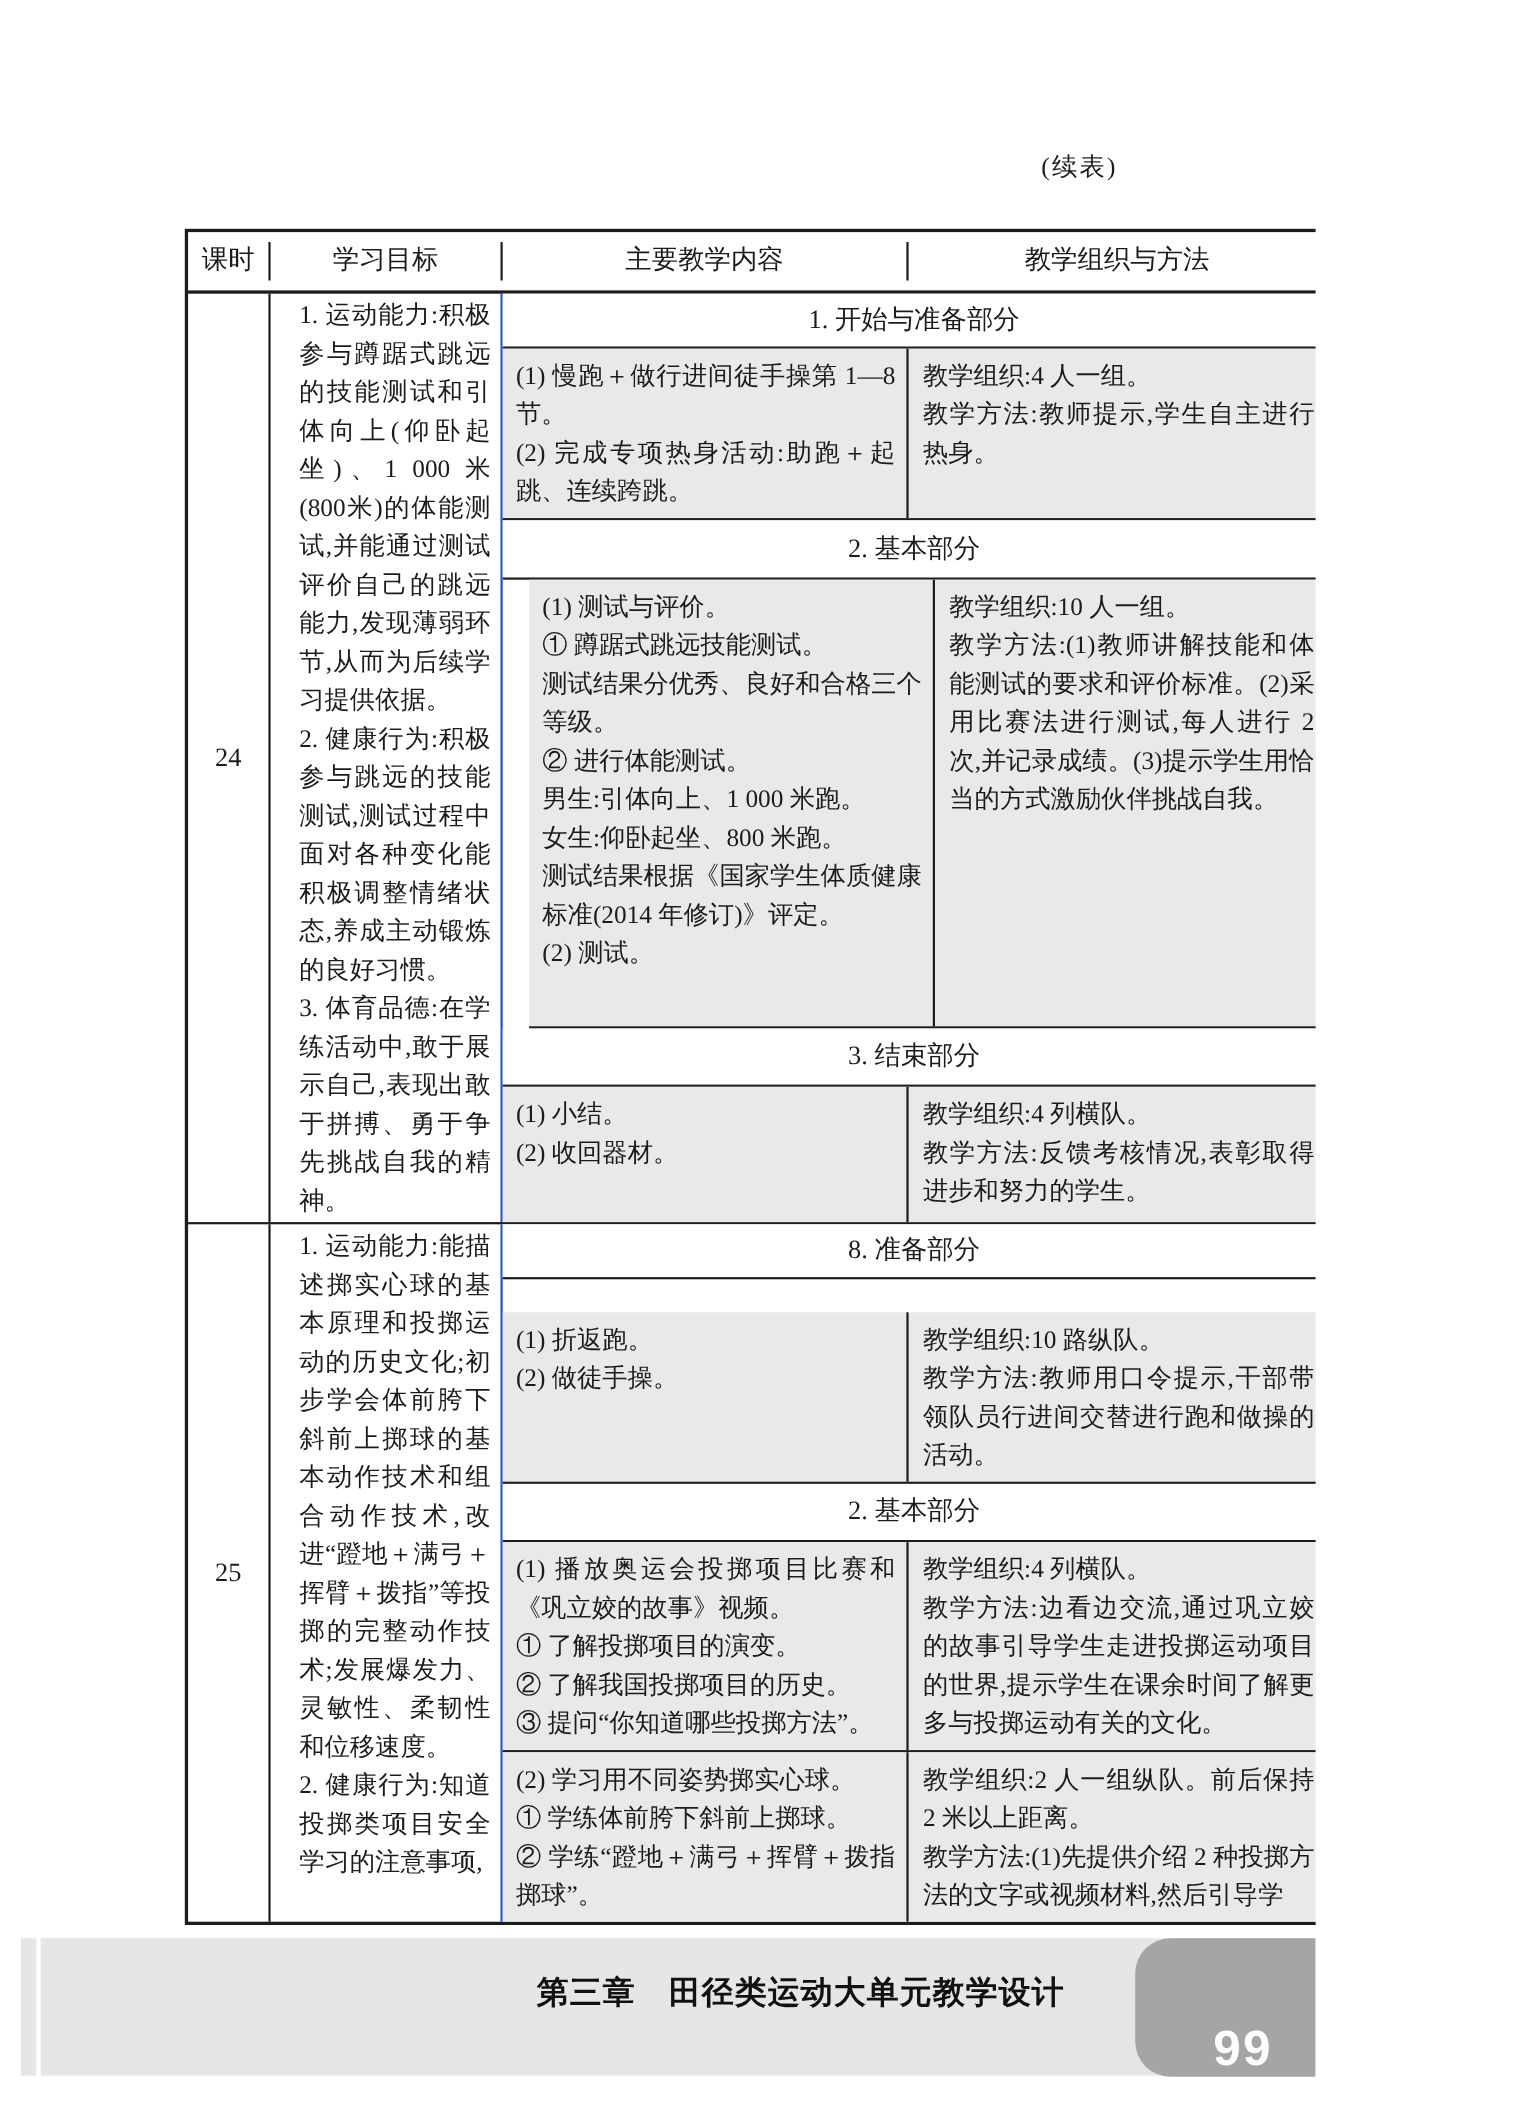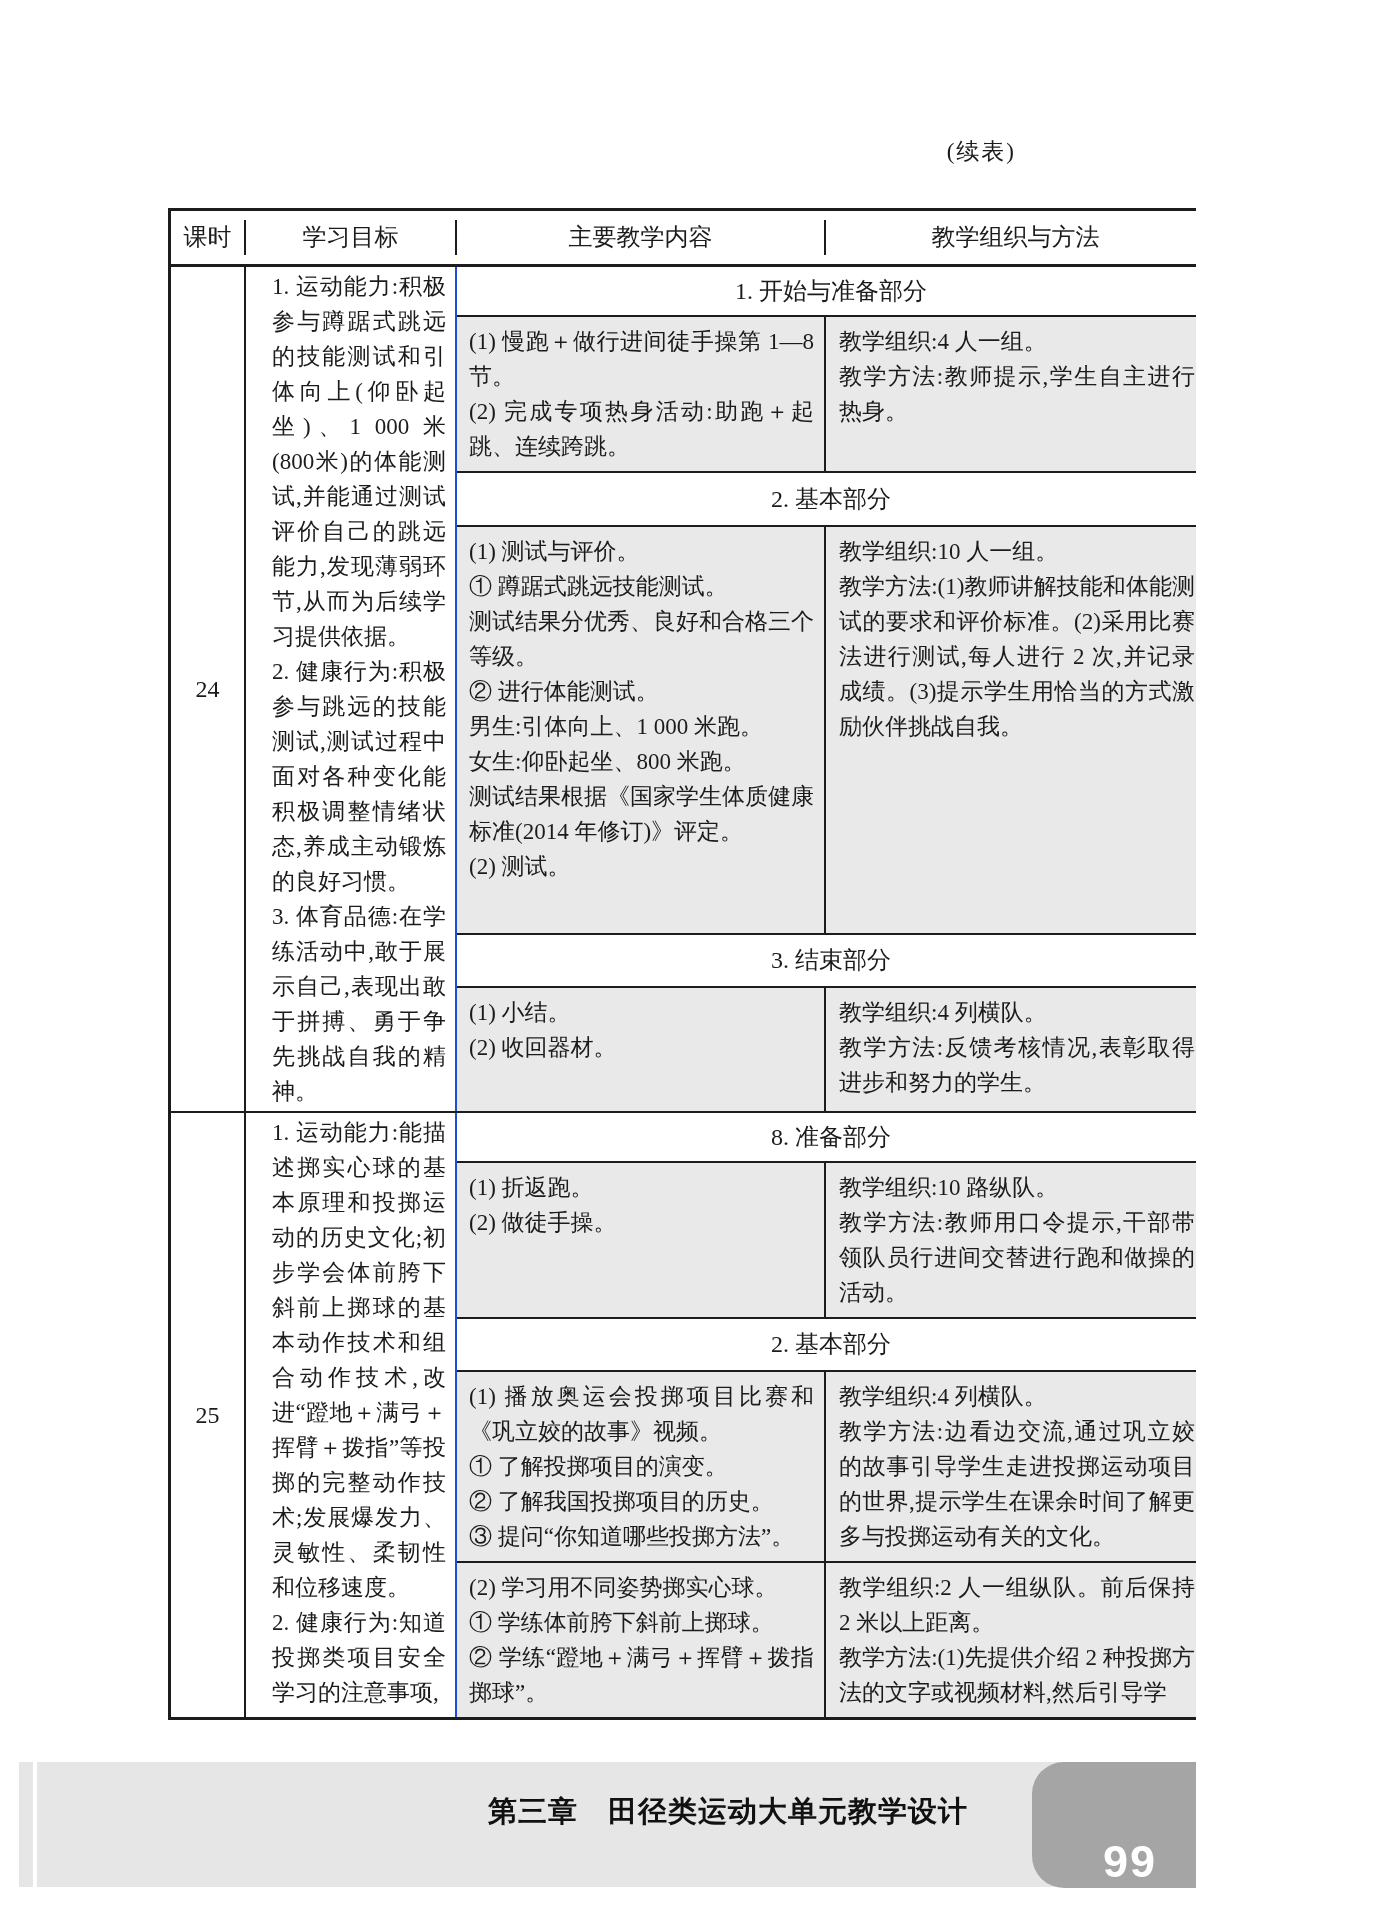--- a/index.html
+++ b/index.html
@@ -96,21 +96,21 @@
 
         <div class="band">1. 开始与准备部分</div>
         <div class="block" style="min-height:154px;">
           <div class="bcontent">(1) 慢跑＋做行进间徒手操第 1—8 节。
 (2) 完成专项热身活动:助跑＋起跳、连续跨跳。</div>
           <div class="bmethods">教学组织:4 人一组。
 教学方法:教师提示,学生自主进行热身。</div>
         </div>
 
         <div class="band" style="height:54px;">2. 基本部分</div>
-        <div class="block grow" style="min-height:363px;">
+        <div class="block grow" style="min-height:363px;margin-left:24px;">
           <div class="bcontent">(1) 测试与评价。
 ① 蹲踞式跳远技能测试。
 测试结果分优秀、良好和合格三个等级。
 ② 进行体能测试。
 男生:引体向上、1 000 米跑。
 女生:仰卧起坐、800 米跑。
 测试结果根据《国家学生体质健康标准(2014 年修订)》评定。
 (2) 测试。</div>
           <div class="bmethods">教学组织:10 人一组。
 教学方法:(1)教师讲解技能和体能测试的要求和评价标准。(2)采用比赛法进行测试,每人进行 2 次,并记录成绩。(3)提示学生用恰当的方式激励伙伴挑战自我。</div>
@@ -127,21 +127,21 @@
       </div>
     </div>
 
     <div class="trow">
       <div class="cell-period">25</div>
       <div class="cell-objectives">1. 运动能力:能描述掷实心球的基本原理和投掷运动的历史文化;初步学会体前胯下斜前上掷球的基本动作技术和组合动作技术,改进“蹬地＋满弓＋挥臂＋拨指”等投掷的完整动作技术;发展爆发力、灵敏性、柔韧性和位移速度。
 2. 健康行为:知道投掷类项目安全学习的注意事项,</div>
       <div class="right-area">
 
         <div class="band">8. 准备部分</div>
-        <div class="block" style="min-height:155px;">
+        <div class="block" style="min-height:155px;margin-top:30px;">
           <div class="bcontent">(1) 折返跑。
 (2) 做徒手操。</div>
           <div class="bmethods">教学组织:10 路纵队。
 教学方法:教师用口令提示,干部带领队员行进间交替进行跑和做操的活动。</div>
         </div>
 
         <div class="band" style="height:53px;">2. 基本部分</div>
         <div class="block" style="min-height:184px;">
           <div class="bcontent">(1) 播放奥运会投掷项目比赛和《巩立姣的故事》视频。
 ① 了解投掷项目的演变。

